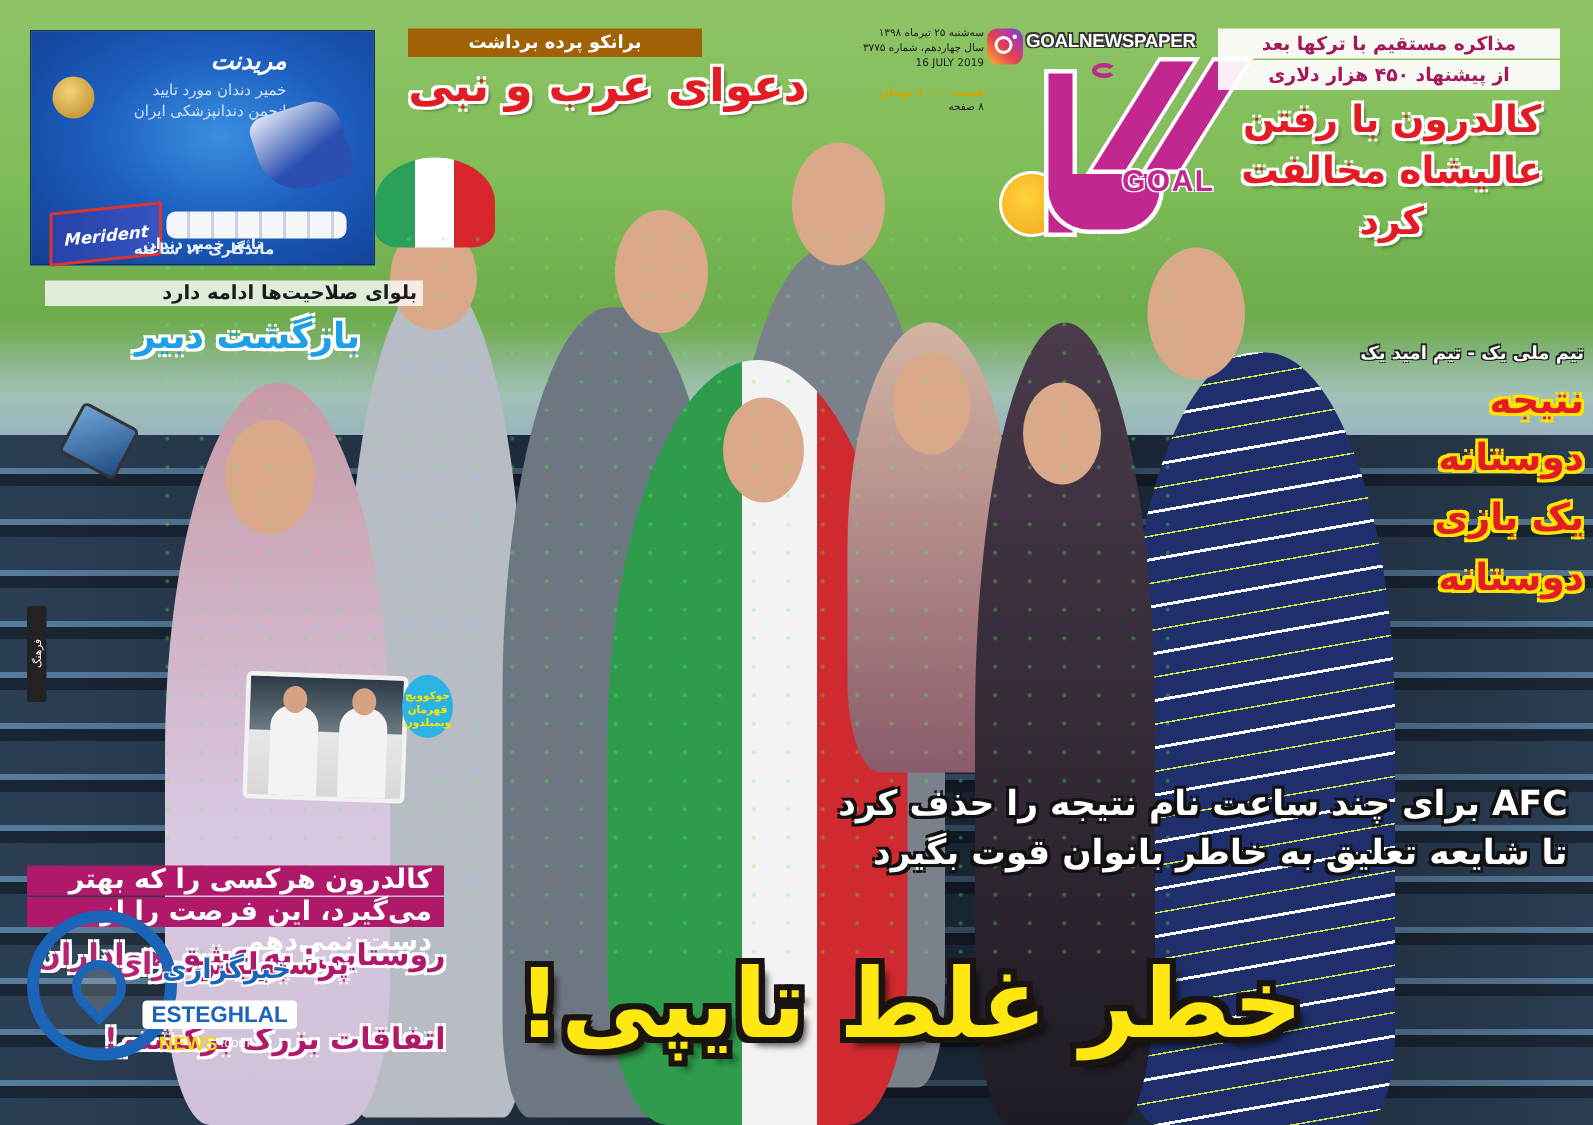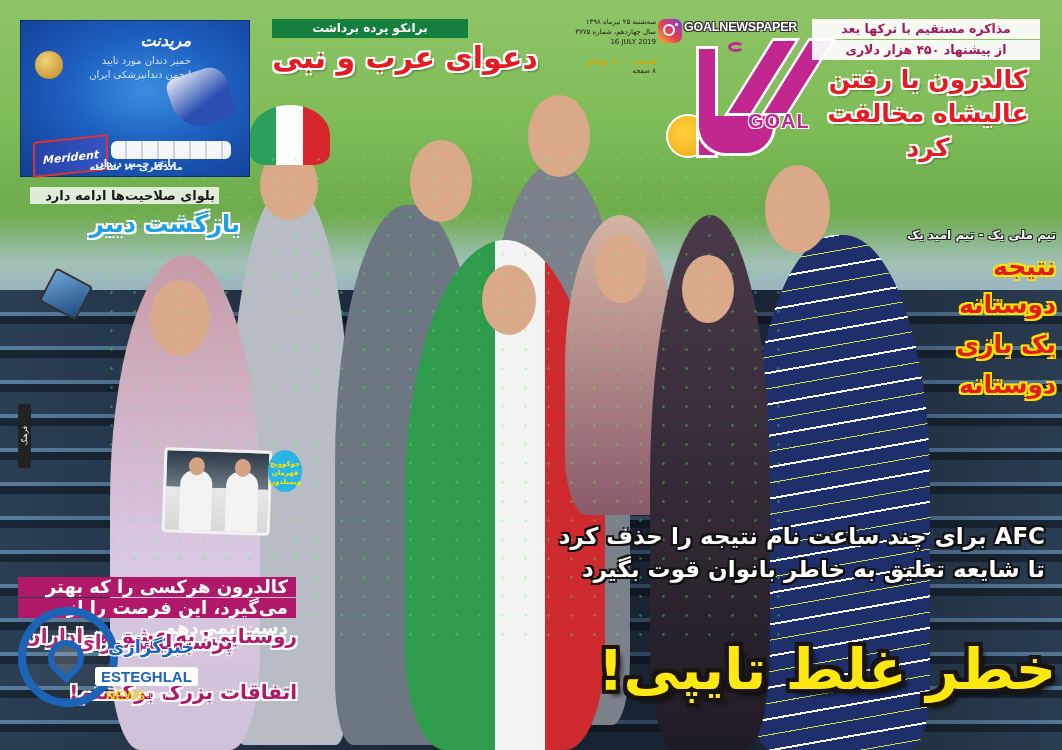--- a/index.html
+++ b/index.html
@@ -37,28 +37,28 @@
   .ad-mascot { position: absolute; left: 150px; top: 50px; width: 60px; height: 55px;
     background: linear-gradient(160deg, #e9eef8 0%, #2a4fb0 60%); border-radius: 10px 18px 8px 30px; transform: rotate(-18deg); }
   .ad-box { position: absolute; left: 12px; top: 117px; width: 75px; height: 36px;
     background: linear-gradient(90deg, #2742a8, #3555c2); border: 2px solid #d33; border-radius: 2px; transform: skewY(-6deg); }
   .ad-box span { position: absolute; left: 8px; top: 11px; color: #fff; font-weight: bold; font-style: italic; font-size: 11px; }
   .ad-teeth { position: absolute; left: 90px; top: 120px; width: 120px; height: 18px;
     background: repeating-linear-gradient(90deg, #f4f6fa 0 14px, #c9d3e2 14px 16px); border-radius: 6px; }
   .ad-foot { position: absolute; left: 0; width: 190px; text-align: center; color: #e8f1ff; font-size: 10px; font-weight: bold; direction: rtl; }
 
   
-  .lh-kicker { position: absolute; left: 30px; top: 187px; width: 189px; text-align: right; direction: rtl;
+  .lh-kicker { position: absolute; left: 30px; top: 187px; width: 252px; text-align: right; direction: rtl;
     color: #1a1a1a; font-weight: bold; font-size: 13px; background: rgba(255,255,255,0.78); padding: 1px 4px; }
   .lh-title { position: absolute; left: 20px; top: 210px; width: 220px; text-align: right; direction: rtl;
     color: #1fa0e6; font-weight: bold; font-size: 24px; letter-spacing: 3px;
     text-shadow: 2px 2px 0 #fff, -2px -2px 0 #fff, 2px -2px 0 #fff, -2px 2px 0 #fff; }
 
   
-  .tc-kicker { position: absolute; left: 272px; top: 19px; width: 196px; height: 19px; background: #15803d;
+  .tc-kicker { position: absolute; left: 272px; top: 19px; width: 196px; height: 19px; background: #a16207;
     color: #fff; font-size: 12px; font-weight: bold; text-align: center; direction: rtl; line-height: 19px; }
   .tc-title { position: absolute; left: 268px; top: 40px; width: 274px; text-align: center; direction: rtl;
     color: #e31b23; font-weight: bold; font-size: 30px;
     text-shadow: 2px 2px 0 #fff, -2px -2px 0 #fff, 2px -2px 0 #fff, -2px 2px 0 #fff, 3px 3px 2px rgba(0,0,0,0.35); }
 
   
   .insta { position: absolute; left: 658px; top: 19px; width: 24px; height: 24px; border-radius: 7px;
     background: linear-gradient(45deg, #f6b43a 0%, #e5414b 45%, #b23aa5 75%, #5b4ed1 100%); }
   .insta::before { content: ""; position: absolute; left: 5px; top: 5px; width: 12px; height: 12px; border: 2px solid #fff; border-radius: 50%; box-sizing: border-box; }
   .insta::after { content: ""; position: absolute; right: 4px; top: 4px; width: 3px; height: 3px; background: #fff; border-radius: 50%; }
@@ -94,24 +94,24 @@
   .rs-line { position: absolute; left: 900px; width: 156px; text-align: right; direction: rtl;
     color: #e31b23; font-weight: bold; font-size: 25px; line-height: 30px;
     text-shadow: 2px 2px 0 #ffe400, -2px -2px 0 #ffe400, 2px -2px 0 #ffe400, -2px 2px 0 #ffe400, 0 2px 0 #ffe400, 2px 0 0 #ffe400; }
 
   
   .afc { position: absolute; left: 520px; width: 525px; text-align: right; direction: rtl;
     color: #fff; font-weight: bold; font-size: 23px; line-height: 32px; white-space: nowrap;
     text-shadow: 2px 2px 0 #111, -2px -2px 0 #111, 2px -2px 0 #111, -2px 2px 0 #111, 0 2px 0 #111, 2px 0 0 #111; }
 
   
-  .main-head { position: absolute; left: 345px; top: 600px; width: 700px; text-align: right; direction: rtl;
-    color: #ffe811; font-weight: bold; font-size: 56px; line-height: 140px; white-space: nowrap;
+  .main-head { position: absolute; left: 345px; top: 600px; width: 700px; text-align: left; direction: rtl;
+    color: #ffe811; font-weight: bold; font-size: 64px; line-height: 140px; white-space: nowrap;
     text-shadow: 4px 4px 0 #1a1410, -4px -4px 0 #1a1410, 4px -4px 0 #1a1410, -4px 4px 0 #1a1410,
-                 0 4px 0 #1a1410, 4px 0 0 #1a1410, 0 -4px 0 #1a1410, -4px 0 0 #1a1410, 6px 6px 4px rgba(0,0,0,0.6); margin-left: 11px; }
+                 0 4px 0 #1a1410, 4px 0 0 #1a1410, 0 -4px 0 #1a1410, -4px 0 0 #1a1410, 6px 6px 4px rgba(0,0,0,0.6); }
 
   
   .bl-quote { position: absolute; left: 18px; width: 278px; height: 20px; background: #b0196a;
     color: #fff; font-size: 18px; font-weight: bold; text-align: right; direction: rtl; padding-right: 8px; line-height: 20px; }
   .bl-line { position: absolute; left: 12px; width: 285px; text-align: right; direction: rtl;
     color: #b0196a; font-weight: bold; font-size: 20px; line-height: 26px; white-space: nowrap;
     text-shadow: 2px 2px 0 #fff, -2px -2px 0 #fff, 2px -2px 0 #fff, -2px 2px 0 #fff; }
 
   
   .wm-circle { position: absolute; left: 18px; top: 607px; width: 100px; height: 100px; border-radius: 50%;

